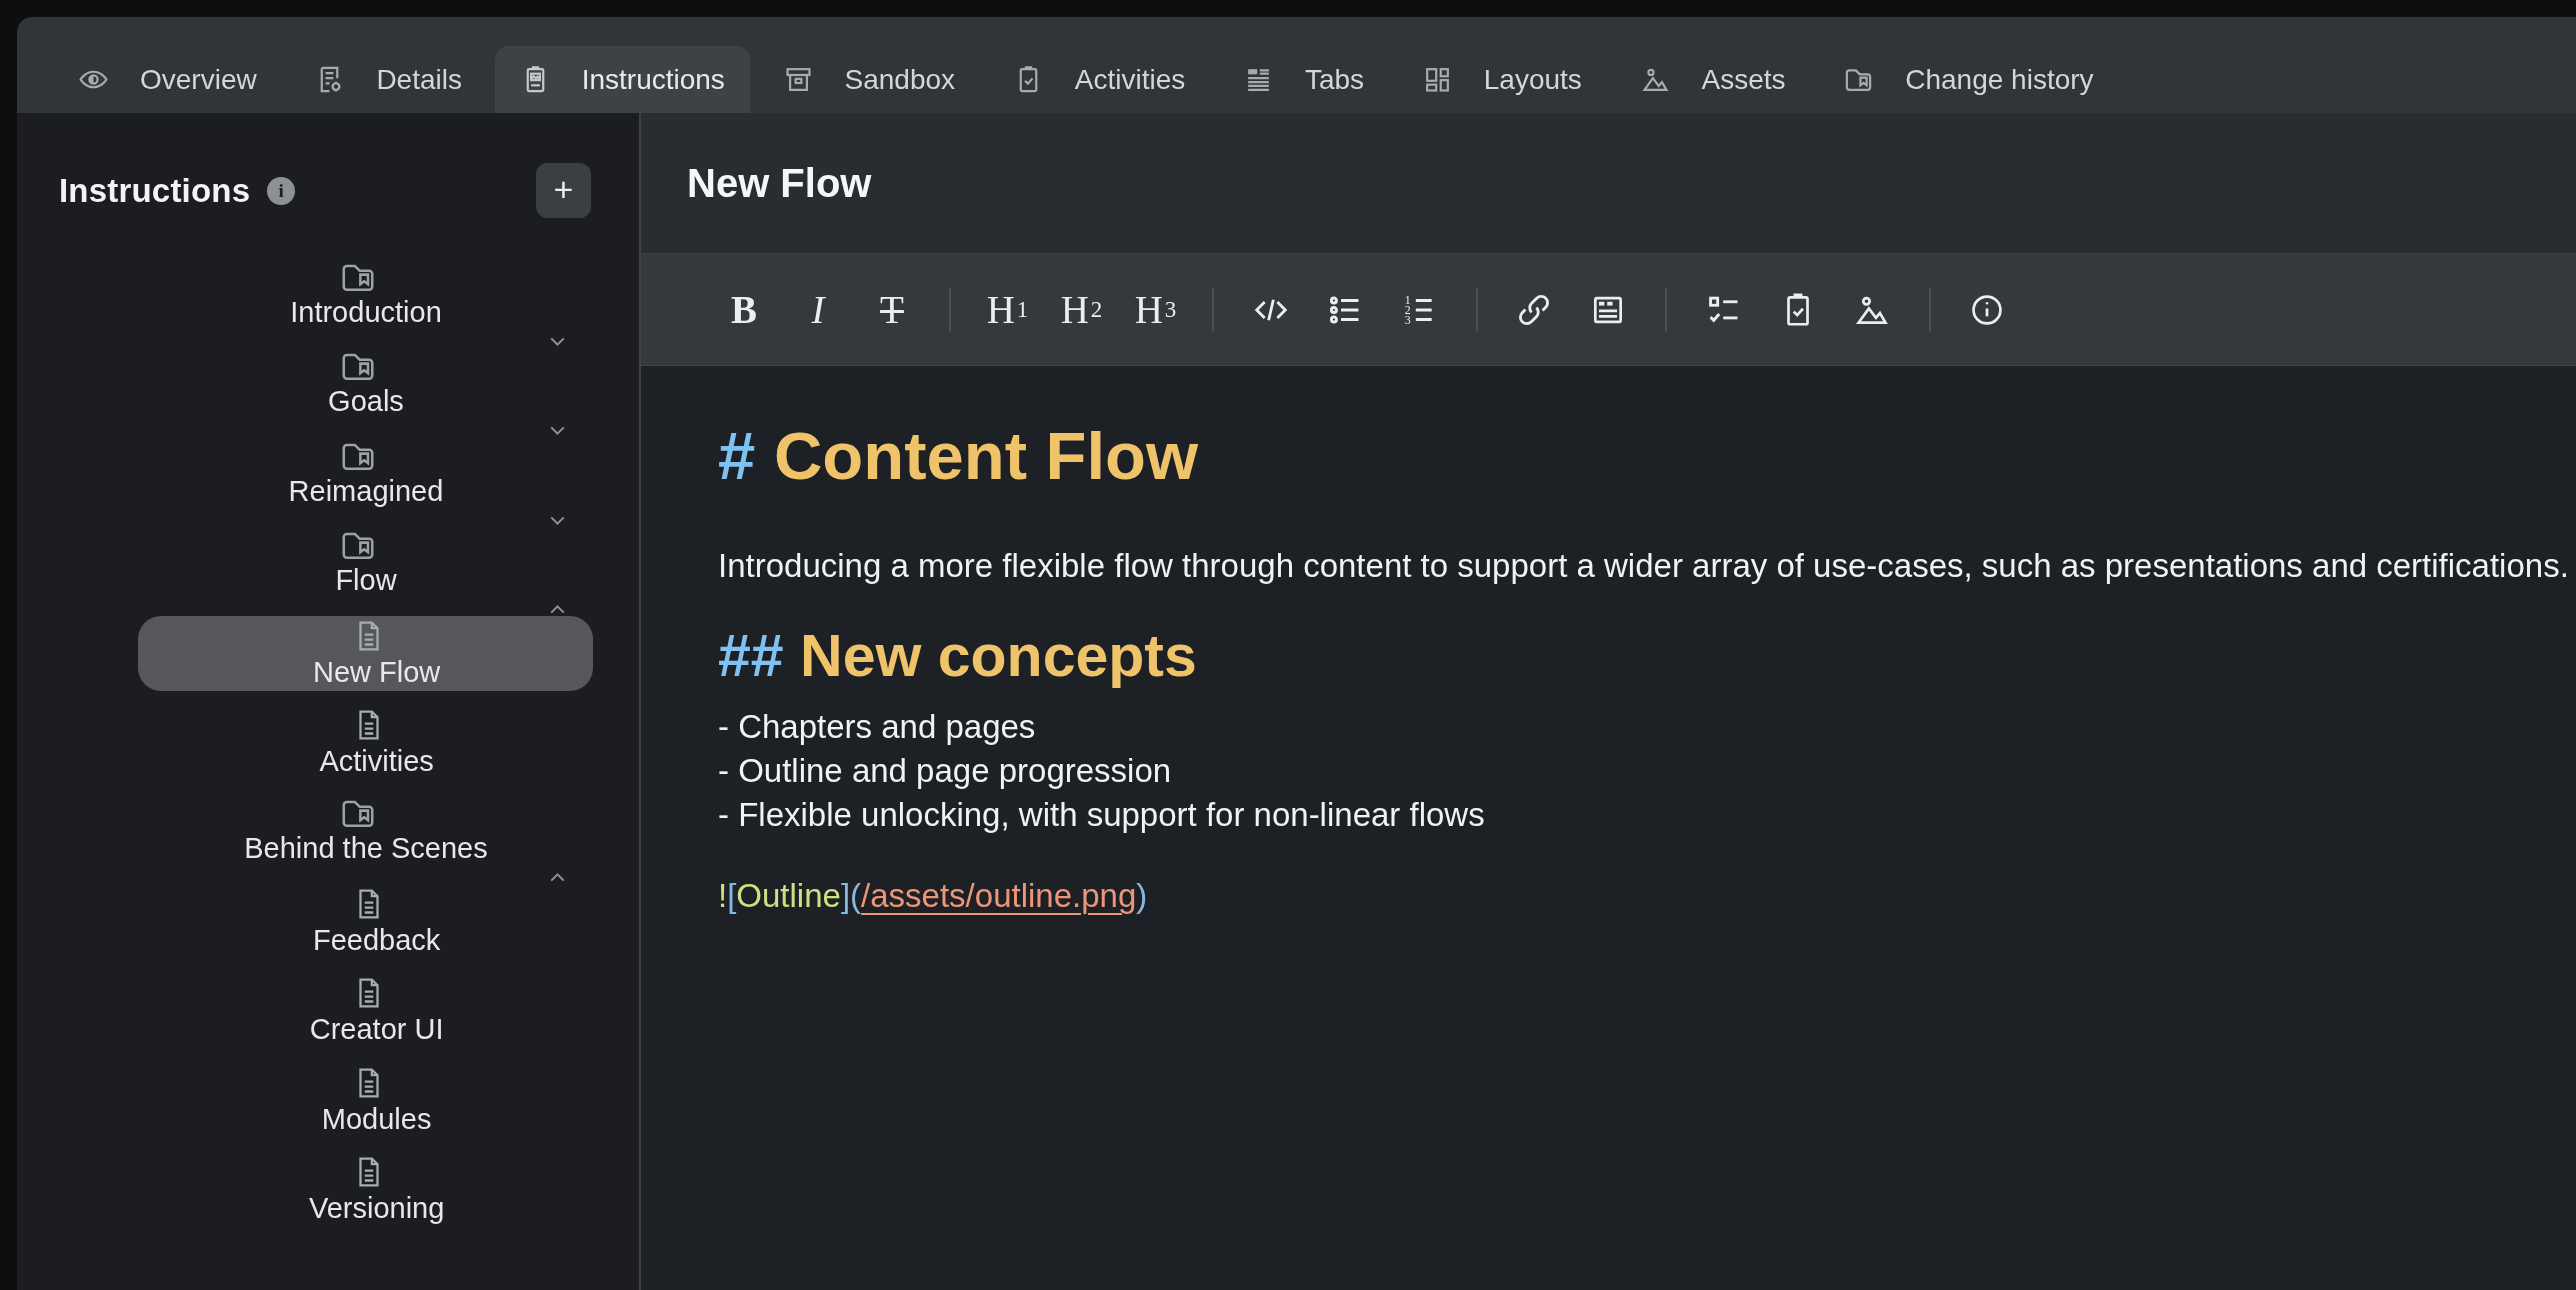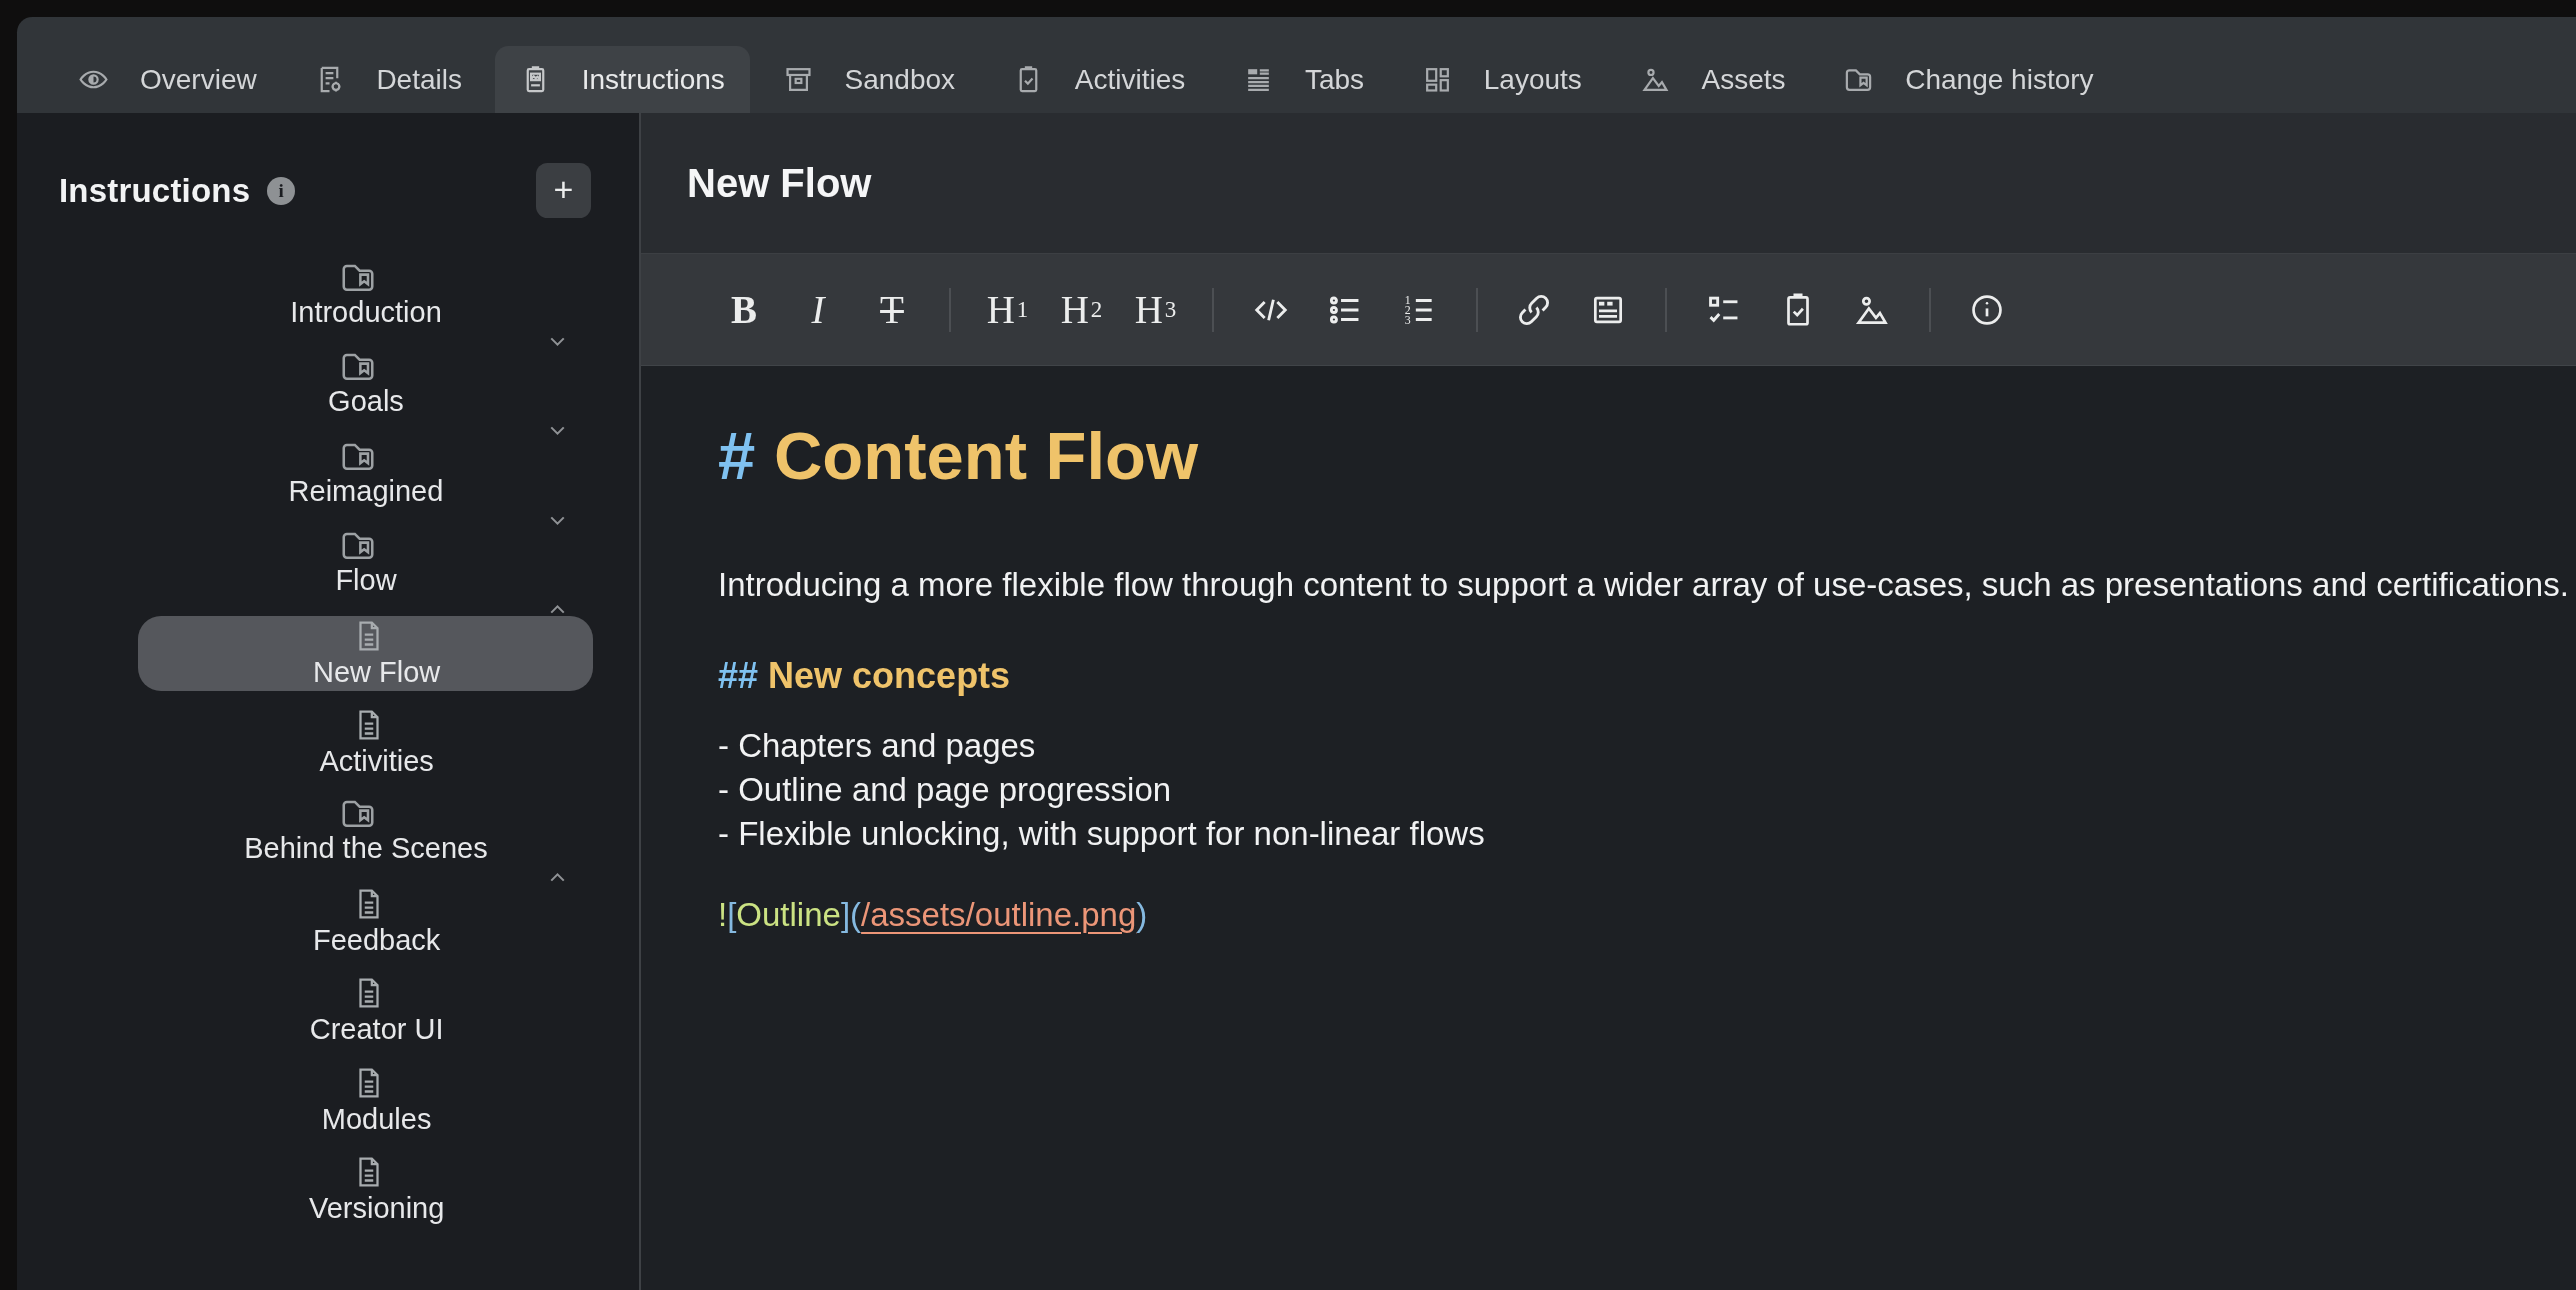--- a/index.html
+++ b/index.html
@@ -54,24 +54,24 @@
         color:#eceded;position:relative;}
   .tbtn.serif{font-family:"Liberation Serif",serif;font-size:39px;line-height:1;}
   .tbtn.serif i{font-style:italic;}
   .tbtn .strike{text-decoration:line-through;text-decoration-thickness:2.9px;}
   .tbtn sup{font-size:23px;margin-left:1.9px;}
   .tbtn svg{width:38px;height:38px;}
   .tsep{width:1.9px;height:44px;background:#4c4f53;margin:0 3.8px;flex:none;}
 
   .editor{flex:1;background:#1d2024;padding:48px 38px 0 77px;color:#f1f2f3;font-size:33px;}
   .md-h1{font-size:67px;line-height:84px;font-weight:bold;white-space:nowrap;}
-  .md-h2{font-size:36px;line-height:57px;font-weight:bold;margin-top:40px;white-space:nowrap;}
+  .md-h2{font-size:59px;line-height:57px;font-weight:bold;margin-top:40px;white-space:nowrap;}
   .hash{color:#7fc1f0;}
   .gold{color:#efc36a;}
-  .md-p{line-height:44px;margin-top:65px;white-space:nowrap;}
+  .md-p{line-height:44px;margin-top:46px;white-space:nowrap;}
   .md-list{margin-top:20px;line-height:44px;}
   .md-img{margin-top:40px;white-space:nowrap;}
   .tok-green{color:#cbe283;}
   .tok-blue{color:#85b9e0;}
   .tok-url{color:#ec9678;text-decoration:underline;text-decoration-thickness:1.9px;text-underline-offset:5.7px;}
 </style>
 </head>
 <body>
 
 <div class="app">

